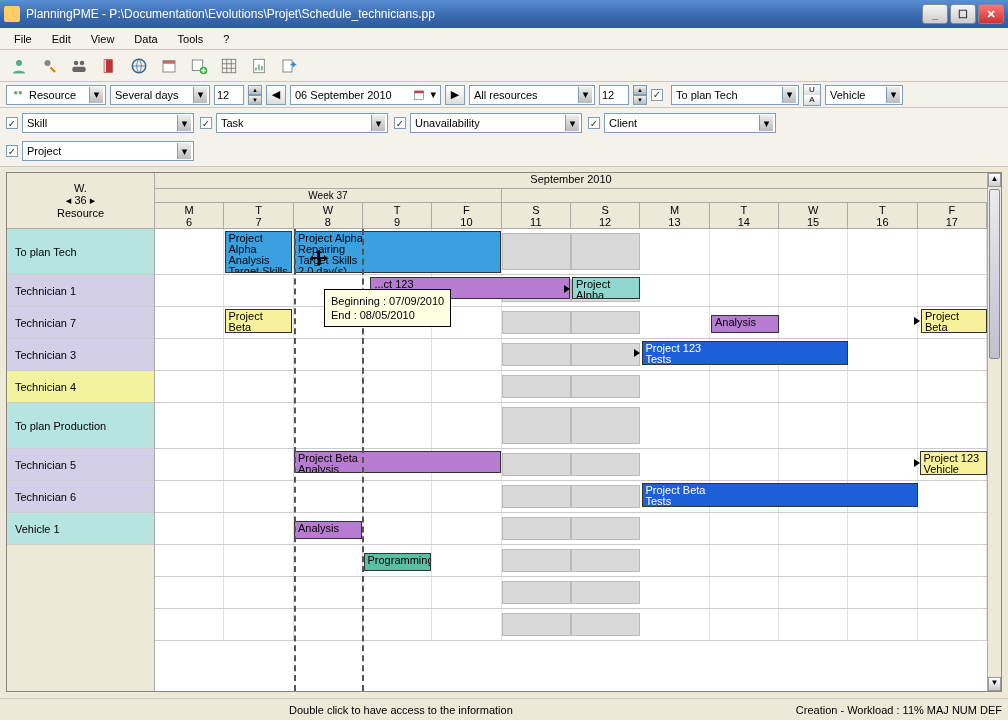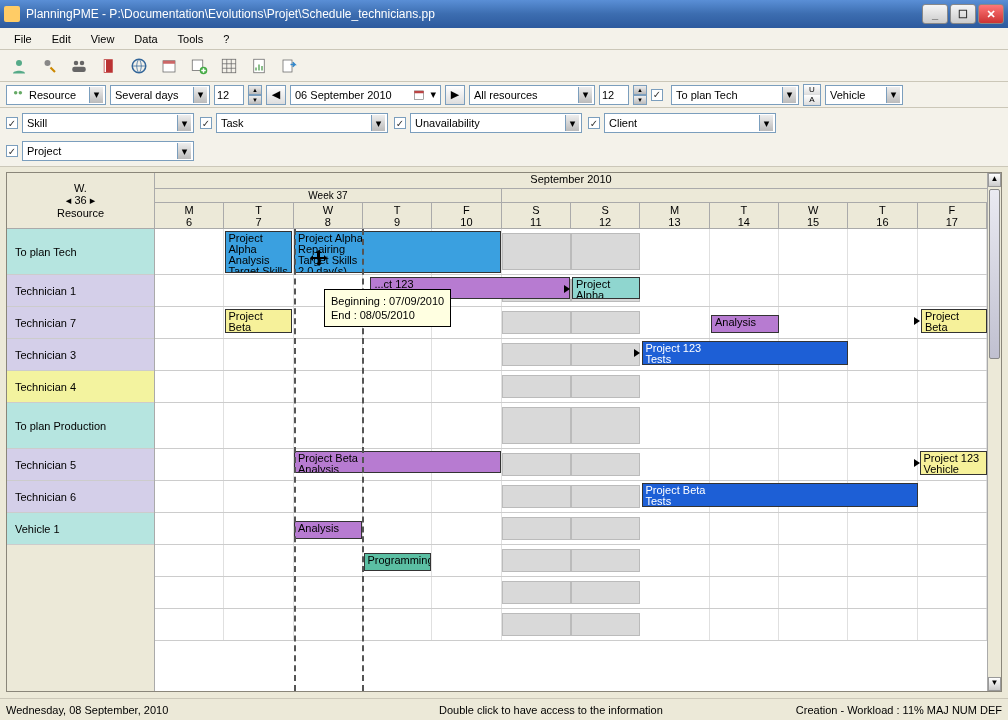--- a/index.html
+++ b/index.html
@@ -622,16 +622,15 @@
 
     <div class="vscroll">
       <div class="sbtn">▲</div>
       <div class="thumb"></div>
       <div class="sbtn" style="position:absolute;bottom:0;left:0;right:0">▼</div>
     </div>
   </div>
 </div>
 
 <div class="statusbar">
-  <div class="sb-left">Wednesday, 08 September, 2010</div>
   <div class="sb-mid">Double click to have access to the information</div>
   <div class="sb-right">Creation - Workload : 11%  MAJ   NUM   DEF</div>
 </div>
 
 </body></html>

